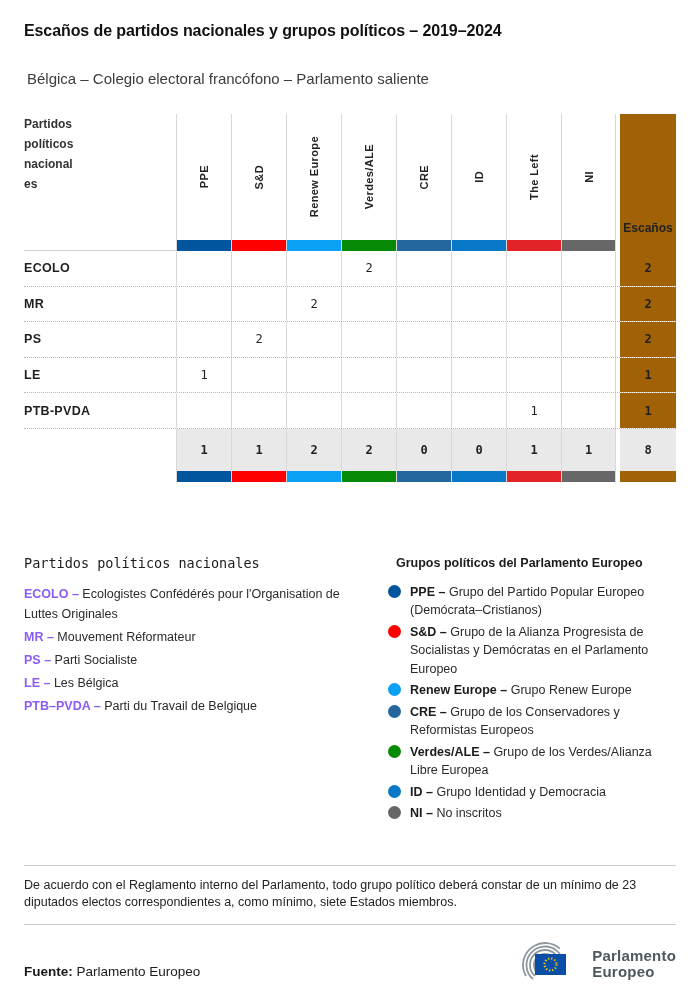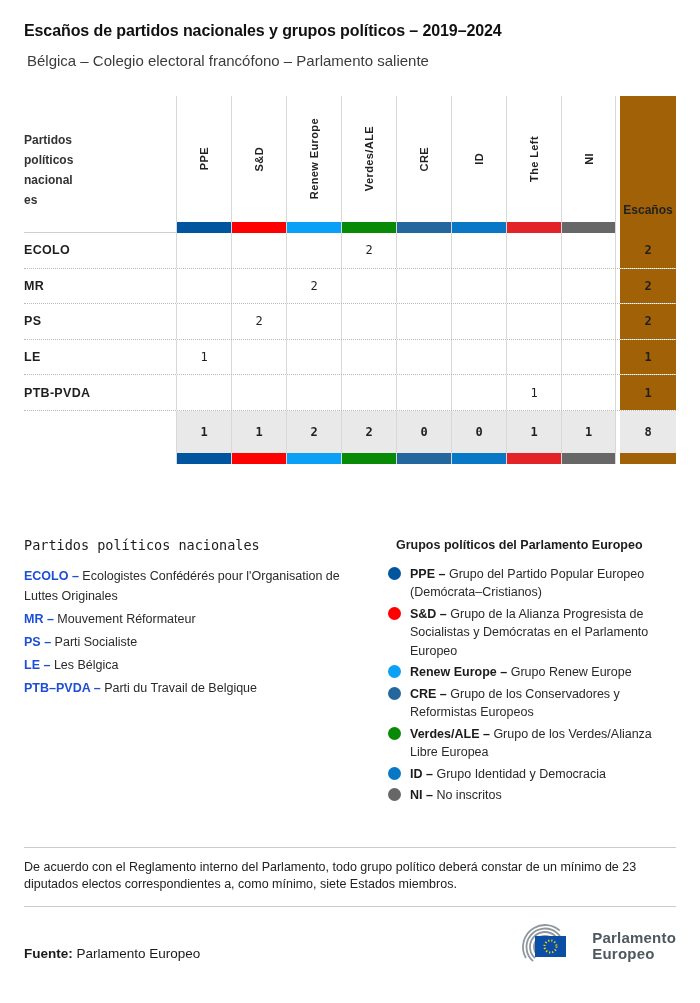--- a/index.html
+++ b/index.html
@@ -5,33 +5,33 @@
   html,body{margin:0;padding:0;}
   body{
     width:700px;height:1003px;background:#ffffff;overflow:hidden;
     font-family:"Liberation Sans",sans-serif;color:#262626;
     -webkit-font-smoothing:antialiased;
   }
   .page{padding:0 24px;}
 
   
   .title{font-size:16px;font-weight:700;color:#111;margin:22px 0 0;letter-spacing:-0.1px;}
-  .subtitle{font-size:15px;font-weight:400;color:#3c3c3c;margin:12px 0 0 3px;}
+  .subtitle{font-size:15px;font-weight:400;color:#3c3c3c;margin:30px 0 0 3px;}
 
   
   .tbl{margin-top:27px;width:652px;font-size:12px;}
   .row{display:flex;}
   .c{width:55px;box-sizing:border-box;border-left:1px solid #d8d8d8;
      display:flex;align-items:center;justify-content:center;}
   .c.cl{border-right:1px solid #d8d8d8;}
   .lab{width:152px;border-left:none;justify-content:flex-start;}
   .seats{width:60px;border-left:4px solid #ffffff;background:#a16207;
          background-clip:padding-box;font-weight:700;}
   .r-h{height:126px;}
-  .hlab{display:flex;flex-direction:column;justify-content:flex-end;align-items:flex-start;
+  .hlab{display:flex;flex-direction:column;align-items:flex-start;
         padding-bottom:12px;font-weight:700;font-size:12px;line-height:20px;color:#333;}
   .vlabel{writing-mode:vertical-rl;transform:rotate(180deg);font-weight:700;
           font-size:11px;letter-spacing:.4px;white-space:nowrap;color:#222;}
   .sh{align-items:flex-end;padding-bottom:5px;font-size:12px;color:#222;}
   .r-bar{height:11px;}
   .r-bar .lab{border-bottom:1px solid #cfcfcf;}
   .r-b{height:34.6px;border-bottom:1px dotted #b9b9b9;}
   .r-b .lab{font-weight:700;font-size:12.5px;letter-spacing:.3px;color:#1f1f1f;}
   .num{font-family:"DejaVu Sans Mono","Liberation Mono",monospace;font-size:12px;color:#1f1f1f;}
   .r-t{height:42px;}
@@ -39,21 +39,21 @@
   .r-t .lab{background:#fff;}
 
   
   .legend{display:flex;justify-content:space-between;margin-top:73px;width:652px;}
   .lp{width:330px;}
   .lg{width:288px;}
   .lp-h{font-family:"DejaVu Sans Mono","Liberation Mono",monospace;font-size:13.5px;
         font-weight:400;color:#1c1c1c;margin:0 0 13px;}
   .lg-h{font-size:12.5px;font-weight:700;color:#1c1c1c;margin:1px 8px 13px;}
   .pitem{margin:0 0 3px;font-size:12.5px;line-height:20px;color:#2a2a2a;}
-  .pitem b{color:#1d4ed8;margin-top:36px;}
+  .pitem b{color:#8b5cf6;margin-top:36px;}
   .gitem{display:flex;margin-bottom:3px;}
   .dot{width:13px;height:13px;border-radius:50%;flex:none;margin:2px 9px 0 0;}
   .gtext{font-size:12.5px;line-height:18.5px;width:266px;color:#2a2a2a;}
   .gtext b{color:#1b1b1b;}
 
   
   .footnote{margin-top:39px;width:652px;border-top:1px solid #cccccc;border-bottom:1px solid #cccccc;
             padding:11px 0 12px;font-size:12.5px;line-height:17.5px;color:#222;box-sizing:border-box;}
   .bottom{display:flex;justify-content:space-between;align-items:flex-end;
           margin-top:12px;width:652px;height:50px;}

